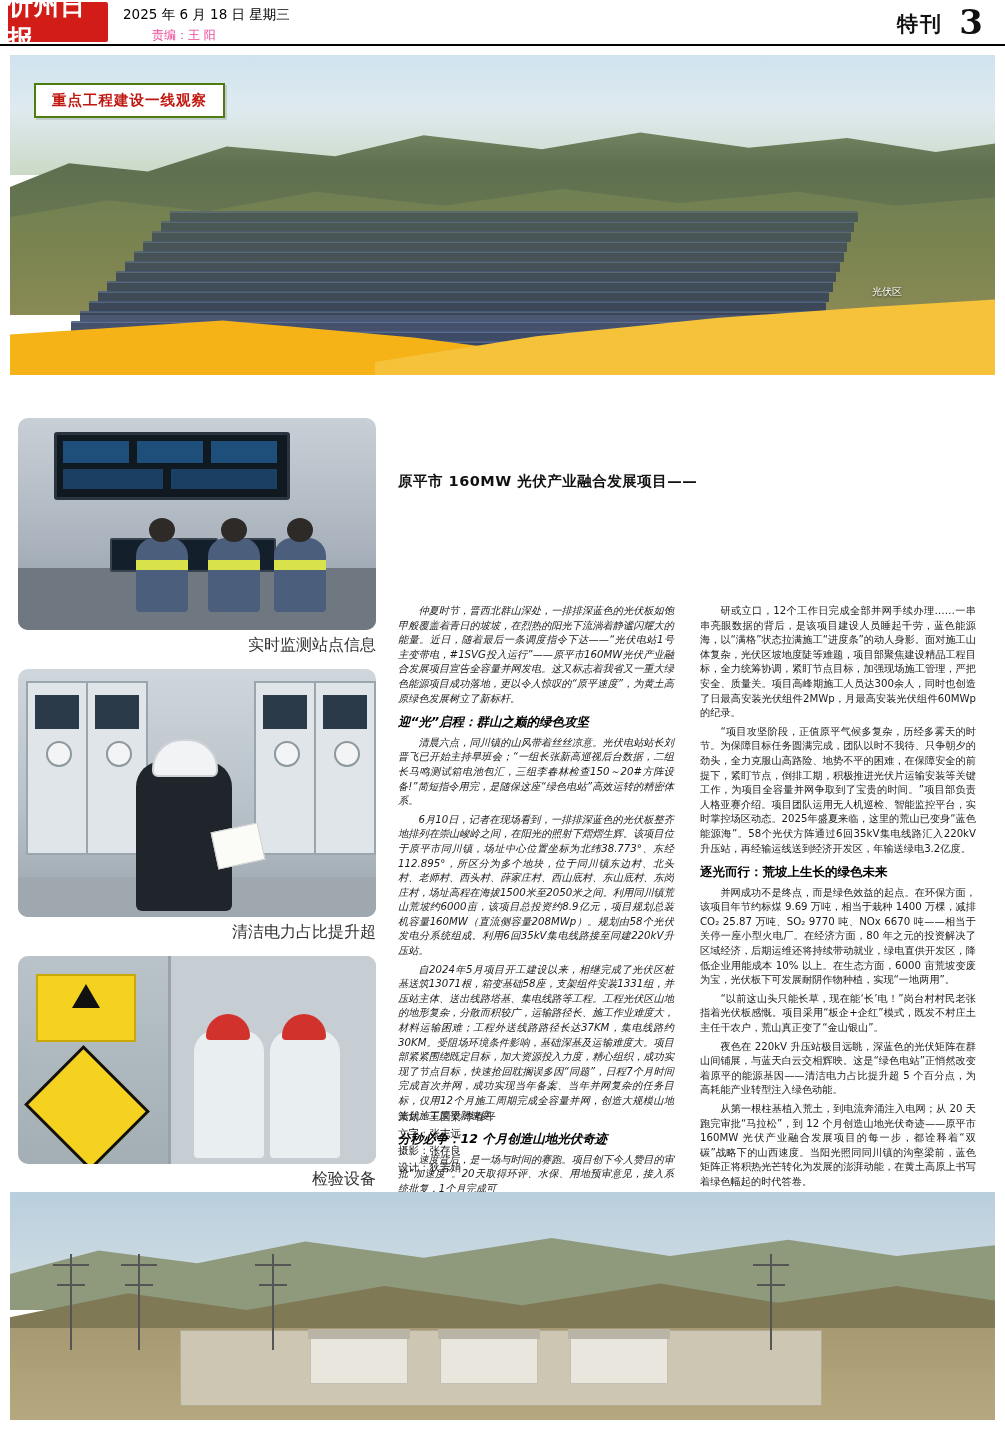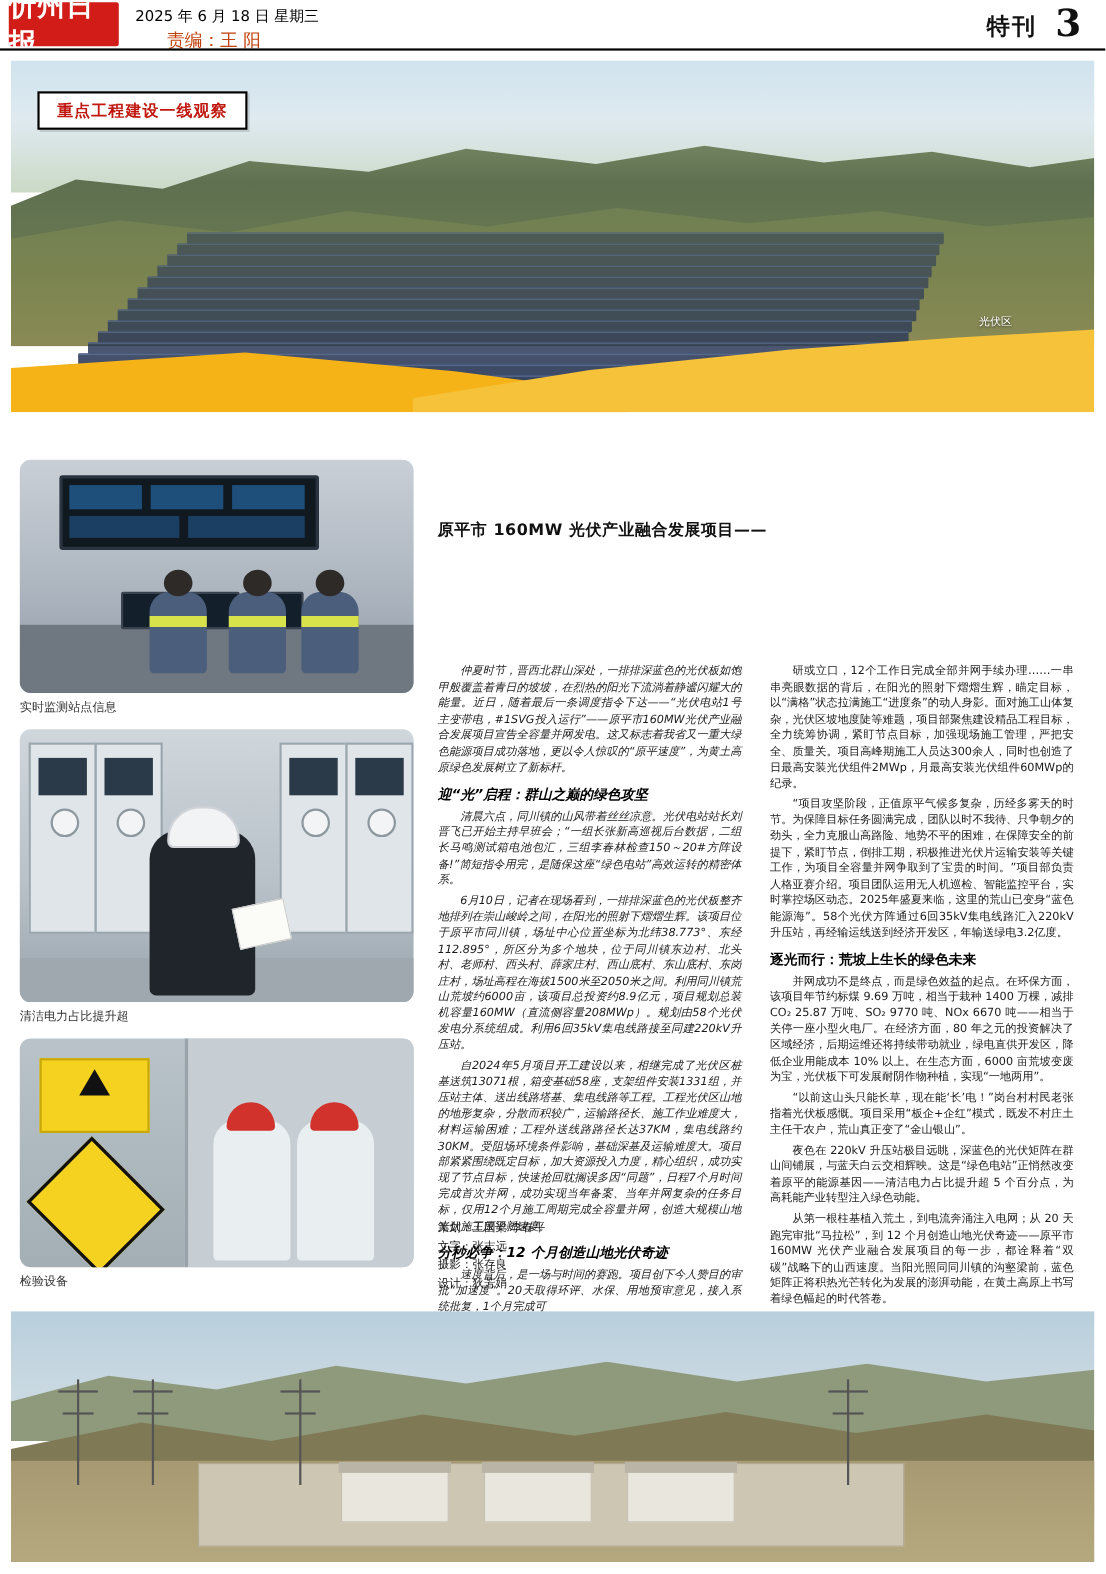--- a/index.html
+++ b/index.html
@@ -20,22 +20,22 @@
     background:#d11c18;color:#fff;font-family:"DejaVu Serif",serif;
     font-weight:bold;font-size:25px;letter-spacing:1px;
     display:flex;align-items:center;justify-content:center;
     border-radius:2px;
   }
   .masthead-date{
     position:absolute;left:123px;top:6px;font-size:13.5px;
     font-family:"DejaVu Sans","Liberation Sans",sans-serif;color:#000;
   }
   .masthead-editor{
-    position:absolute;left:152px;top:27px;font-size:16px;
-    font-family:"DejaVu Sans","Liberation Sans",sans-serif;color:#c2410c;
+    position:absolute;left:152px;top:27px;font-size:12px;
+    font-family:"DejaVu Sans","Liberation Sans",sans-serif;color:#ec4899;
   }
   .masthead-rule{position:absolute;left:0;top:44px;width:1005px;height:2px;background:#000;}
   .masthead-section{
     position:absolute;right:62px;top:10px;font-size:21px;font-weight:bold;
     font-family:"DejaVu Sans","Liberation Sans",sans-serif;letter-spacing:2px;
   }
   .masthead-pageno{
     position:absolute;right:22px;top:2px;font-size:34px;font-weight:bold;
     font-family:"DejaVu Serif",serif;
   }
@@ -68,37 +68,37 @@
     position:absolute;left:0;bottom:0;width:560px;height:78px;
     background:#f5b318;
     clip-path:polygon(0% 48%,38% 30%,72% 52%,100% 78%,100% 100%,0% 100%);
   }
   .banner-yellow-r{
     position:absolute;right:0;bottom:0;width:620px;height:92px;
     background:#f6c23a;
     clip-path:polygon(0% 86%,26% 58%,55% 38%,80% 26%,100% 18%,100% 100%,0% 100%);
   }
   .banner-caption{
-    position:absolute;right:75px;bottom:76px;font-size:10px;color:#ffffff;
+    position:absolute;right:93px;bottom:76px;font-size:10px;color:#ffffff;
     font-family:Liberation Sans, sans-serif;
     text-shadow:0 1px 2px rgba(0,0,0,.7);
   }
   .banner-tag{
     position:absolute;left:24px;top:28px;padding:6px 16px;
-    border:2px solid #000000;background:#ffffff;color:#c0170f;
+    border:2px solid #4d7c0f;background:#ffffff;color:#c0170f;
     font-family:"DejaVu Sans","Liberation Sans",sans-serif;
     font-size:14.5px;font-weight:bold;letter-spacing:1px;
     box-shadow:2px 2px 0 rgba(0,0,0,.12);
   }
 
   
   .photo-col{position:absolute;left:18px;top:418px;width:358px;}
   .photo-box{position:relative;width:358px;border-radius:10px;overflow:hidden;}
   .photo-cap{
-    text-align:left;font-size:11px;color:#333;margin:5px 0 13px 0;
+    text-align:right;font-size:16px;color:#333;margin:5px 0 13px 0;
     font-family:"DejaVu Sans","Liberation Sans",sans-serif;
   }
   
   .p1{height:212px;background:linear-gradient(180deg,#c9cfd6 0%,#aab3bd 60%,#8e98a3 100%);}
   .p1 .screen{position:absolute;left:36px;top:14px;width:230px;height:62px;background:#101820;border:3px solid #2a3340;border-radius:3px;}
   .p1 .screen-cell{position:absolute;background:#1d4f7a;}
   .p1 .desk{position:absolute;left:0;bottom:0;width:358px;height:62px;background:#6f7781;}
   .p1 .mon{position:absolute;bottom:58px;width:46px;height:30px;background:#13202c;border:2px solid #39434f;border-radius:2px;}
   .p1 .worker{position:absolute;bottom:18px;width:52px;height:74px;background:#4b5e7b;border-radius:18px 18px 4px 4px;}
   .p1 .worker:after{content:"";position:absolute;left:13px;top:-20px;width:26px;height:24px;background:#2d2a28;border-radius:50%;}
@@ -283,21 +283,21 @@
   <div class="col" id="col1">
       <p>仲夏时节，晋西北群山深处，一排排深蓝色的光伏板如饱甲般覆盖着青日的坡坡，在烈热的阳光下流淌着静谧闪耀大的能量。近日，随着最后一条调度指令下达——“光伏电站1号主变带电，#1SVG投入运行”——原平市160MW光伏产业融合发展项目宣告全容量并网发电。这又标志着我省又一重大绿色能源项目成功落地，更以令人惊叹的“原平速度”，为黄土高原绿色发展树立了新标杆。</p>
       <h3>迎“光”启程：群山之巅的绿色攻坚</h3>
       <p>清晨六点，同川镇的山风带着丝丝凉意。光伏电站站长刘晋飞已开始主持早班会；“一组长张新高巡视后台数据，二组长马鸣测试箱电池包汇，三组李春林检查150～20#方阵设备!”简短指令用完，是随保这座“绿色电站”高效运转的精密体系。</p>
       <p>6月10日，记者在现场看到，一排排深蓝色的光伏板整齐地排列在崇山峻岭之间，在阳光的照射下熠熠生辉。该项目位于原平市同川镇，场址中心位置坐标为北纬38.773°、东经112.895°，所区分为多个地块，位于同川镇东边村、北头村、老师村、西头村、薛家庄村、西山底村、东山底村、东岗庄村，场址高程在海拔1500米至2050米之间。利用同川镇荒山荒坡约6000亩，该项目总投资约8.9亿元，项目规划总装机容量160MW（直流侧容量208MWp）。规划由58个光伏发电分系统组成。利用6回35kV集电线路接至同建220kV升压站。</p>
       <p>自2024年5月项目开工建设以来，相继完成了光伏区桩基送筑13071根，箱变基础58座，支架组件安装1331组，并压站主体、送出线路塔基、集电线路等工程。工程光伏区山地的地形复杂，分散而积较广，运输路径长、施工作业难度大，材料运输困难；工程外送线路路径长达37KM，集电线路约30KM。受阻场环境条件影响，基础深基及运输难度大。项目部紧紧围绕既定目标，加大资源投入力度，精心组织，成功实现了节点目标，快速抢回耽搁误多因“同题”，日程7个月时间完成首次并网，成功实现当年备案、当年并网复杂的任务目标，仅用12个月施工周期完成全容量并网，创造大规模山地光伏施工原平新速度。</p>
       <h3>分秒必争：12 个月创造山地光伏奇迹</h3>
       <p>速度背后，是一场与时间的赛跑。项目创下今人赞目的审批“加速度”。20天取得环评、水保、用地预审意见，接入系统批复，1个月完成可</p>
     </div>
   <div class="col" id="col2">
-      <p>研或立口，12个工作日完成全部并网手续办理……一串串亮眼数据的背后，在阳光的照射下熠熠生辉，瞄定目标，以“满格”状态拉满施工“进度条”的动人身影。面对施工山体复杂，光伏区坡地度陡等难题，项目部聚焦建设精品工程目标，全力统筹协调，紧盯节点目标，加强现场施工管理，严把安全、质量关。项目高峰期施工人员达300余人，同时也创造了日最高安装光伏组件2MWp，月最高安装光伏组件60MWp的纪录。</p>
+      <p>研或立口，12个工作日完成全部并网手续办理……一串串亮眼数据的背后，是该项目建设人员睡起千劳，蓝色能源海，以“满格”状态拉满施工“进度条”的动人身影。面对施工山体复杂，光伏区坡地度陡等难题，项目部聚焦建设精品工程目标，全力统筹协调，紧盯节点目标，加强现场施工管理，严把安全、质量关。项目高峰期施工人员达300余人，同时也创造了日最高安装光伏组件2MWp，月最高安装光伏组件60MWp的纪录。</p>
       <p>“项目攻坚阶段，正值原平气候多复杂，历经多雾天的时节。为保障目标任务圆满完成，团队以时不我待、只争朝夕的劲头，全力克服山高路险、地势不平的困难，在保障安全的前提下，紧盯节点，倒排工期，积极推进光伏片运输安装等关键工作，为项目全容量并网争取到了宝贵的时间。”项目部负责人格亚赛介绍。项目团队运用无人机巡检、智能监控平台，实时掌控场区动态。2025年盛夏来临，这里的荒山已变身“蓝色能源海”。58个光伏方阵通过6回35kV集电线路汇入220kV升压站，再经输运线送到经济开发区，年输送绿电3.2亿度。</p>
       <h3>逐光而行：荒坡上生长的绿色未来</h3>
       <p>并网成功不是终点，而是绿色效益的起点。在环保方面，该项目年节约标煤 9.69 万吨，相当于栽种 1400 万棵，减排 CO₂ 25.87 万吨、SO₂ 9770 吨、NOx 6670 吨——相当于关停一座小型火电厂。在经济方面，80 年之元的投资解决了区域经济，后期运维还将持续带动就业，绿电直供开发区，降低企业用能成本 10% 以上。在生态方面，6000 亩荒坡变废为宝，光伏板下可发展耐阴作物种植，实现“一地两用”。</p>
       <p>“以前这山头只能长草，现在能‘长’电！”岗台村村民老张指着光伏板感慨。项目采用“板企+企红”模式，既发不村庄土主任干农户，荒山真正变了“金山银山”。</p>
       <p>夜色在 220kV 升压站极目远眺，深蓝色的光伏矩阵在群山间铺展，与蓝天白云交相辉映。这是“绿色电站”正悄然改变着原平的能源基因——清洁电力占比提升超 5 个百分点，为高耗能产业转型注入绿色动能。</p>
       <p>从第一根柱基植入荒土，到电流奔涌注入电网；从 20 天跑完审批“马拉松”，到 12 个月创造山地光伏奇迹——原平市 160MW 光伏产业融合发展项目的每一步，都诠释着“双碳”战略下的山西速度。当阳光照同同川镇的沟壑梁前，蓝色矩阵正将积热光芒转化为发展的澎湃动能，在黄土高原上书写着绿色幅起的时代答卷。</p>
     </div>
 
   <div class="credits">
       <div>策划：王国梁  李春平</div>

